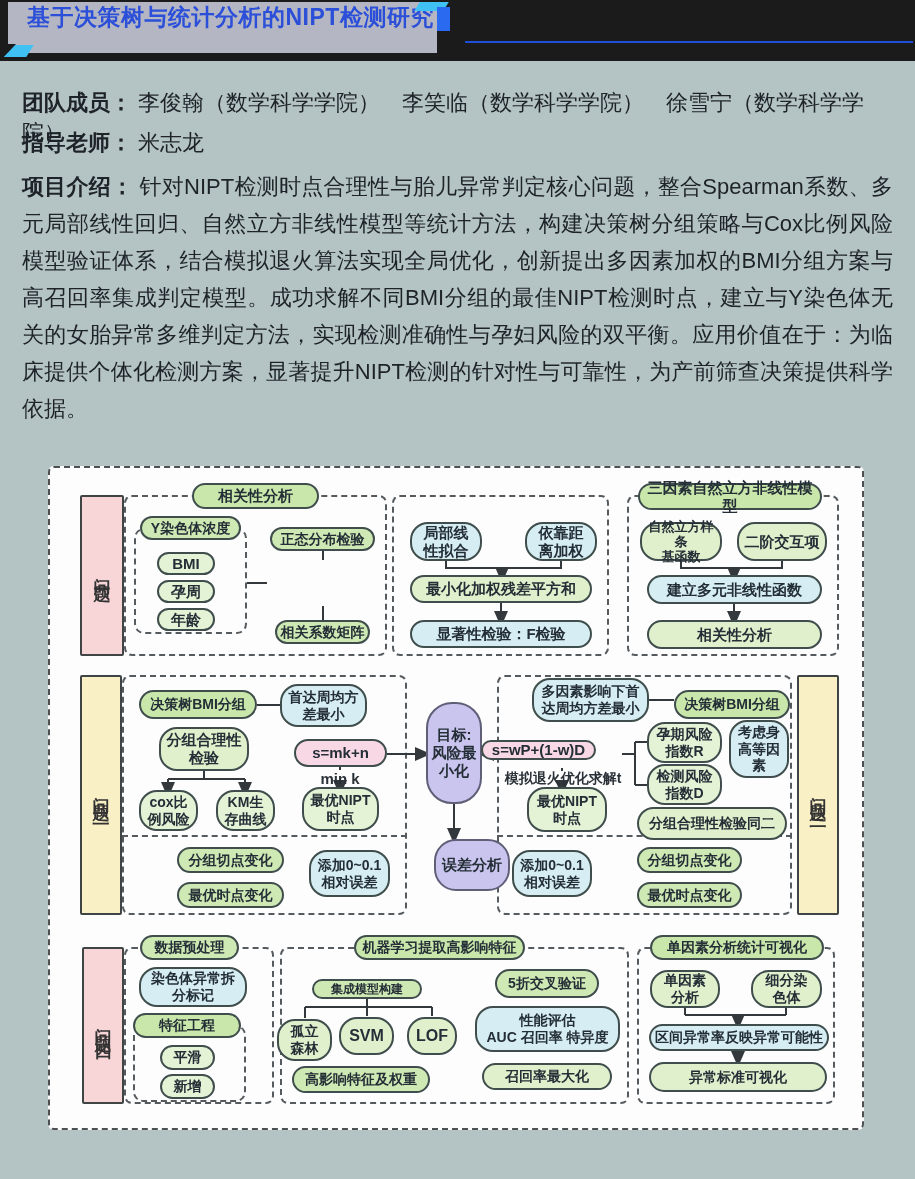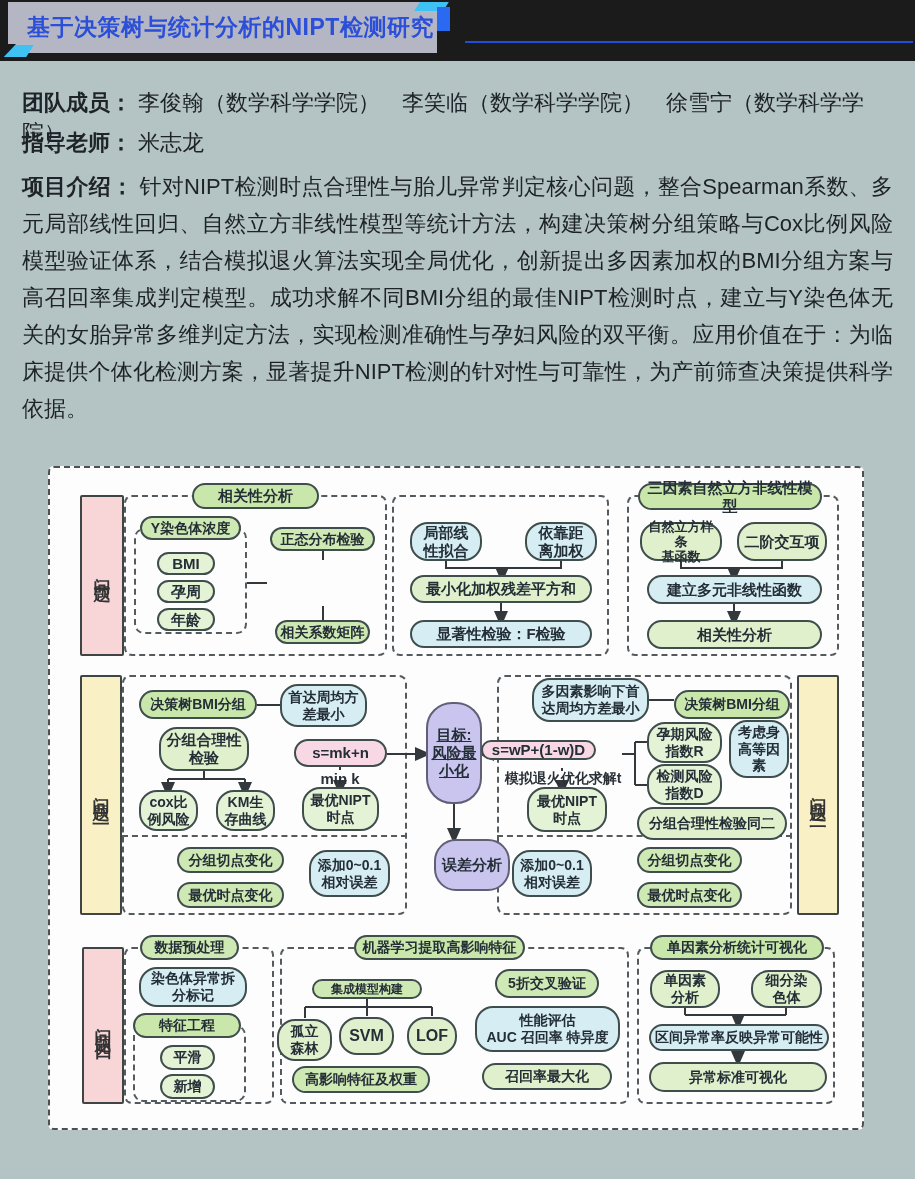--- a/index.html
+++ b/index.html
@@ -4,21 +4,21 @@
 <style>
   html,body { margin:0; padding:0; background:#888; }
   .page {
     position:relative; width:915px; height:1179px; overflow:hidden;
     background:var(--page-background,#b4c3c3);
     font-family:"Liberation Sans","DejaVu Sans",sans-serif;
   }
   
   .topbar { position:absolute; left:0; top:0; width:915px; height:61px; background:var(--topbar,#1b1b1b); }
   .title-box { position:absolute; left:8px; top:2px; width:429px; height:51px;
-    background:var(--title-box,#b4b7c3); display:flex; align-items:center;
+    background:var(--title-box,#b4b7c3); display:flex; align-items:flex-start;
     padding-left:19px; box-sizing:border-box; }
   .title-box span { font-size:23px; font-weight:700; color:var(--title-text,#2b4fd8); letter-spacing:.5px; }
   .acc-tr-cyan { position:absolute; left:417px; top:2px; width:29px; height:9px; background:var(--accent-cyan,#3fc1f4); transform:skewX(-32deg); }
   .acc-tr-blue { position:absolute; left:437px; top:7px; width:13px; height:24px; background:var(--accent-blue,#2a6af0); }
   .acc-bl-cyan { position:absolute; left:3px; top:45px; width:27px; height:12px; background:var(--accent-cyan,#3fc1f4); transform:skewX(-32deg); }
   .acc-bl-dark { position:absolute; left:0; top:44px; width:16px; height:17px; background:#1b1b1b; clip-path:polygon(0 0,100% 0,0 100%); }
   .title-underline { position:absolute; left:465px; top:41px; width:448px; height:2px; background:var(--underline-blue,#1f4fd8); }
   
   .info-line { position:absolute; left:22px; width:871px; margin:0; font-size:22px; color:#1d2329; }
   .team    { top:88px; }
@@ -47,21 +47,21 @@
   .lg  { background:var(--node-light-green,#e4f2d6); }
   .lgn { background:var(--node-light-green2,#e0f0cd); }
   .cy  { background:var(--node-cyan,#b9e6e9); }
   .lb  { background:var(--node-light-blue,#d5edf3); }
   .pk  { background:var(--node-pink,#f9d8e5); }
   .pu  { background:var(--node-purple,#c9c5ee); border-color:#5f5f78; }
   .f14 { font-size:14px; }
   .f16 { font-size:16px; }
   .r18 { border-radius:18px; }
   .r22 { border-radius:22px; }
-  .r26 { border-radius:26px;text-decoration:underline; }
+  .r26 { border-radius:26px; }
   .ftext { position:absolute; font-weight:700; font-size:15px; color:#2a3138; text-align:center; z-index:2; }
 </style>
 </head>
 <body>
 
 <div class="page">
 
   <div class="topbar">
     <div class="title-box">
       <span>基于决策树与统计分析的NIPT检测研究</span>

